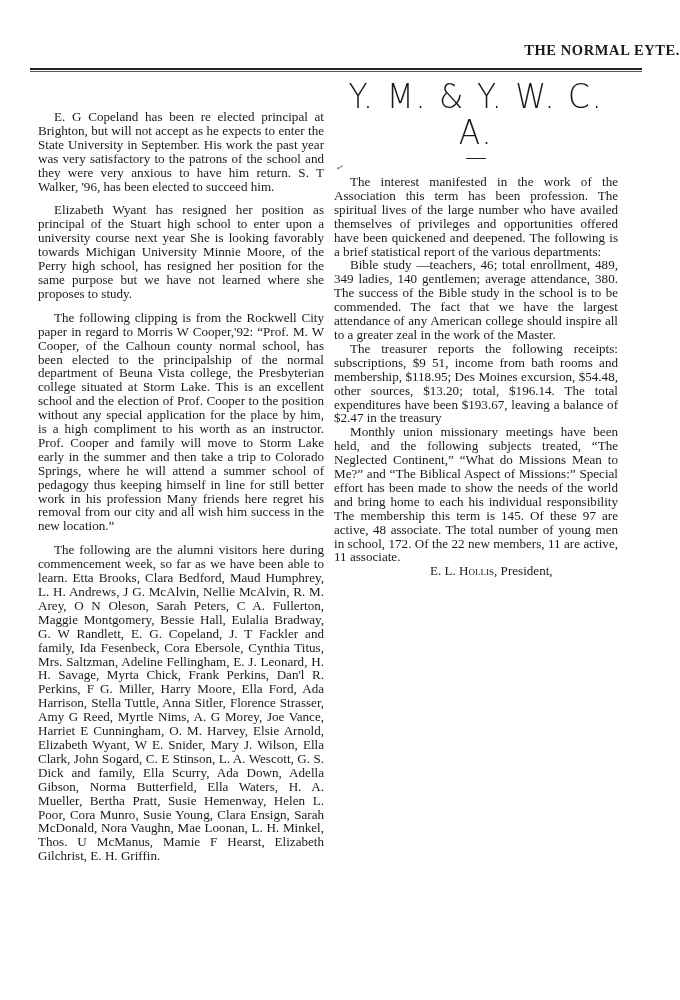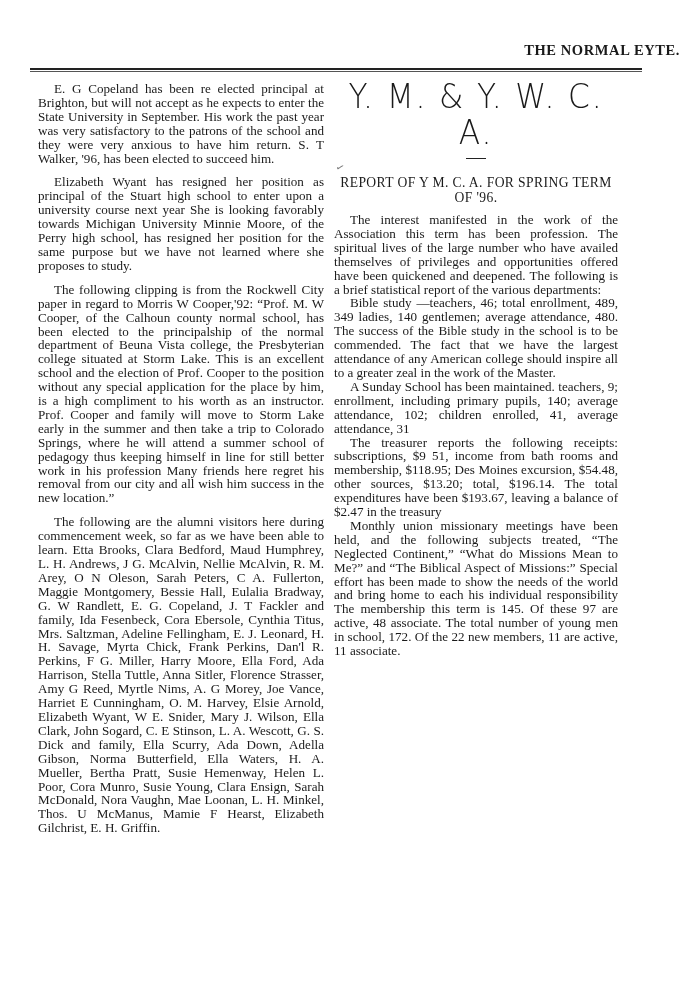--- a/index.html
+++ b/index.html
@@ -17,21 +17,21 @@
   .header-rule {
     position: absolute; top: 68px; left: 30px; width: 612px; height: 0;
     border-top: 2px solid #222; border-bottom: 1px solid #555;
     padding-top: 1px;
   }
   .col {
     position: absolute; top: 82px;
     font-size: 13.1px; line-height: 13.9px;
     text-align: justify;
   }
-  .col-left { left: 38px; width: 286px; }
+  .col-left { left: 38px; width: 286px; margin-top: 28px; }
   .col-right { left: 334px; width: 284px; }
   .col p { margin: 0; text-indent: 16px; }
   .col-left p { margin-bottom: 10px; }
   .col-right p { margin-bottom: 0; }
   .masthead {
     text-align: center; font-size: 34px; line-height: 36px; letter-spacing: 2px;
     font-family: "DejaVu Sans", sans-serif; font-weight: 300;
     margin-top: -4px; margin-bottom: 8px;
     transform: scaleX(0.92);
   }
@@ -61,19 +61,18 @@
 <div class="col col-left">
   <p>E. G Copeland has been re elected principal at Brighton, but will not accept as he expects to enter the State University in September. His work the past year was very satisfactory to the patrons of the school and they were very anxious to have him return. S. T Walker, '96, has been elected to succeed him.</p>
   <p>Elizabeth Wyant has resigned her position as principal of the Stuart high school to enter upon a university course next year She is looking favorably towards Michigan University Minnie Moore, of the Perry high school, has resigned her position for the same purpose but we have not learned where she proposes to study.</p>
   <p>The following clipping is from the Rockwell City paper in regard to Morris W Cooper,'92: “Prof. M. W Cooper, of the Calhoun county normal school, has been elected to the principalship of the normal department of Beuna Vista college, the Presbyterian college situated at Storm Lake. This is an excellent school and the election of Prof. Cooper to the position without any special application for the place by him, is a high compliment to his worth as an instructor. Prof. Cooper and family will move to Storm Lake early in the summer and then take a trip to Colorado Springs, where he will attend a summer school of pedagogy thus keeping himself in line for still better work in his profession Many friends here regret his removal from our city and all wish him success in the new location.”</p>
   <p>The following are the alumni visitors here during commencement week, so far as we have been able to learn. Etta Brooks, Clara Bedford, Maud Humphrey, L. H. Andrews, J G. McAlvin, Nellie McAlvin, R. M. Arey, O N Oleson, Sarah Peters, C A. Fullerton, Maggie Montgomery, Bessie Hall, Eulalia Bradway, G. W Randlett, E. G. Copeland, J. T Fackler and family, Ida Fesenbeck, Cora Ebersole, Cynthia Titus, Mrs. Saltzman, Adeline Fellingham, E. J. Leonard, H. H. Savage, Myrta Chick, Frank Perkins, Dan'l R. Perkins, F G. Miller, Harry Moore, Ella Ford, Ada Harrison, Stella Tuttle, Anna Sitler, Florence Strasser, Amy G Reed, Myrtle Nims, A. G Morey, Joe Vance, Harriet E Cunningham, O. M. Harvey, Elsie Arnold, Elizabeth Wyant, W E. Snider, Mary J. Wilson, Ella Clark, John Sogard, C. E Stinson, L. A. Wescott, G. S. Dick and family, Ella Scurry, Ada Down, Adella Gibson, Norma Butterfield, Ella Waters, H. A. Mueller, Bertha Pratt, Susie Hemenway, Helen L. Poor, Cora Munro, Susie Young, Clara Ensign, Sarah McDonald, Nora Vaughn, Mae Loonan, L. H. Minkel, Thos. U McManus, Mamie F Hearst, Elizabeth Gilchrist, E. H. Griffin.</p>
 </div>
 
 <div class="col col-right">
   <div class="masthead">Y. M. &amp; Y. W. C. A.</div>
   <div class="dash"></div>
-  <div class="report-title">REPORT OF Y M. C. A. FOR SPRING TERM OF '96.</div>
   <p>The interest manifested in the work of the Association this term has been profession. The spiritual lives of the large number who have availed themselves of privileges and opportunities offered have been quickened and deepened. The following is a brief statistical report of the various departments:</p>
-  <p>Bible study —teachers, 46; total enrollment, 489, 349 ladies, 140 gentlemen; average attendance, 480. The success of the Bible study in the school is to be commended. The fact that we have the largest attendance of any American college should inspire all to a greater zeal in the work of the Master.</p>
-  <p>A Sunday School has been maintained. teachers, 9; enrollment, including primary pupils, 140; average attendance, 102; children enrolled, 41, average attendance, 31</p>
+  <p>Bible study —teachers, 46; total enrollment, 489, 349 ladies, 140 gentlemen; average attendance, 380. The success of the Bible study in the school is to be commended. The fact that we have the largest attendance of any American college should inspire all to a greater zeal in the work of the Master.</p>
   <p>The treasurer reports the following receipts: subscriptions, $9 51, income from bath rooms and membership, $118.95; Des Moines excursion, $54.48, other sources, $13.20; total, $196.14. The total expenditures have been $193.67, leaving a balance of $2.47 in the treasury</p>
   <p>Monthly union missionary meetings have been held, and the following subjects treated, “The Neglected Continent,” “What do Missions Mean to Me?” and “The Biblical Aspect of Missions:” Special effort has been made to show the needs of the world and bring home to each his individual responsibility The membership this term is 145. Of these 97 are active, 48 associate. The total number of young men in school, 172. Of the 22 new members, 11 are active, 11 associate.</p>
+  <p class="sig"><span class="smallcaps">E. L. Hollis</span>, <span>President,</span></p>
 </div>
 
 </body></html>

